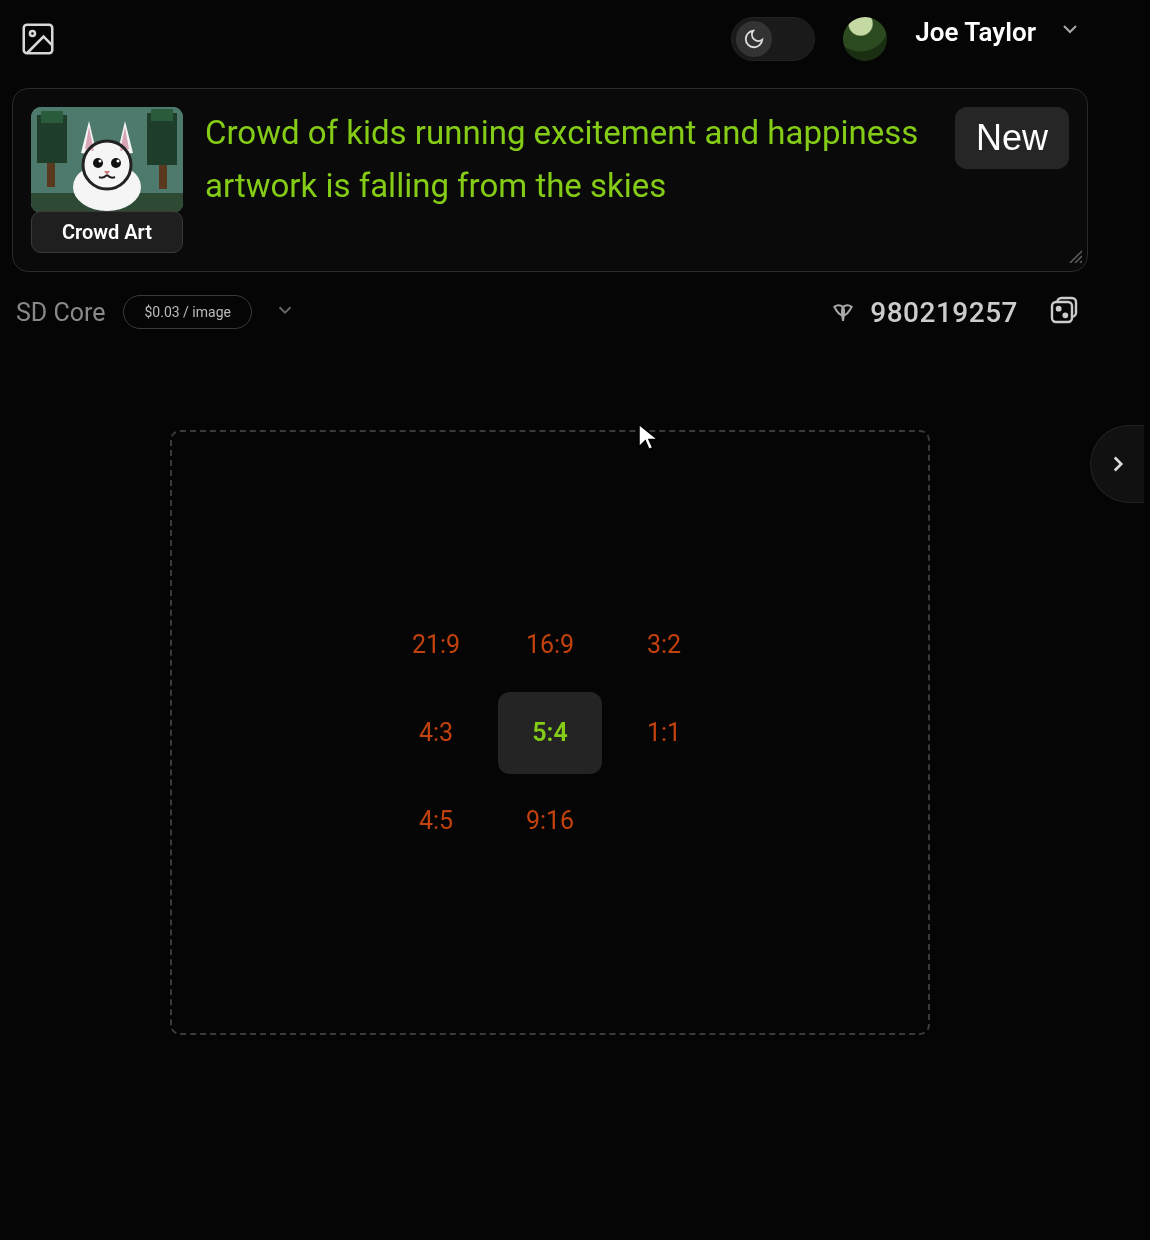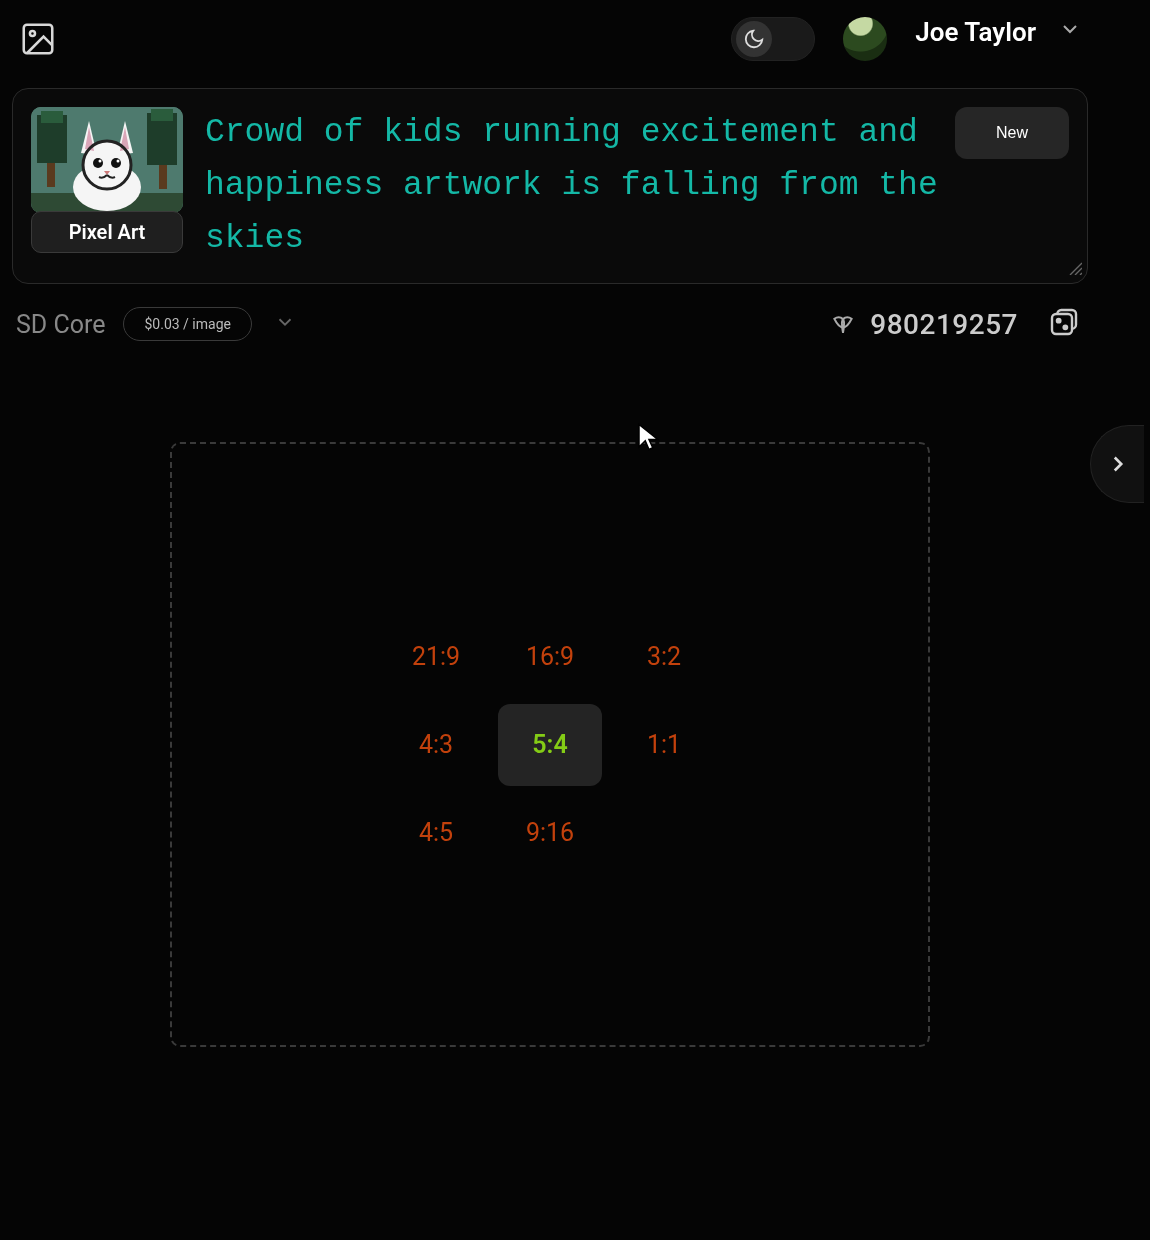--- a/index.html
+++ b/index.html
@@ -16,22 +16,22 @@
   .avatar { width:44px; height:44px; border-radius:50%; background: radial-gradient(circle at 40% 15%, #c5d9a3 0 25%, #2c4a1f 28% 60%, #1a2e12 62% 100%); }
   .username { font-size: 26px; font-weight:600; color:#fff; }
   .chev { color:#aaa; margin-left:-6px; }
 
   
   .prompt-card { margin: 10px 2px 0 2px; border:1px solid #2a2a2a; border-radius:16px; padding: 18px 18px 18px 18px; display:flex; gap:22px; position:relative; background:#0a0a0a; }
   .thumb-wrap { width:152px; flex: 0 0 152px; display:flex; flex-direction:column; }
   .thumb { width:152px; height:106px; border-radius:10px; overflow:hidden; position:relative; background: linear-gradient(to bottom, #5a8a7a 0%, #4a7a6a 60%, #3a5a4a 100%); }
   .thumb svg { position:absolute; inset:0; }
   .style-label { margin-top:-2px; background:#1f1f1f; border:1px solid #3a3a3a; border-radius:10px; padding:8px 14px; font-size:20px; font-weight:600; text-align:center; z-index:2; }
-  .prompt-text { font-size:33px; line-height:1.6; color:#14b8a6; flex:1; padding-right:120px;font-family:Liberation Mono, monospace; }
-  .new-btn { position:absolute; top:18px; right:18px; width:114px; height:52px; border-radius:12px; background:#262626; display:flex; align-items:center; justify-content:center; font-size:16px; font-weight:500; color:#fff; cursor:pointer; border:none; }
+  .prompt-text { font-size:33px; line-height:1.6; color:#84cc16; flex:1; padding-right:120px; }
+  .new-btn { position:absolute; top:18px; right:18px; width:114px; height:62px; border-radius:12px; background:#262626; display:flex; align-items:center; justify-content:center; font-size:36px; font-weight:500; color:#fff; cursor:pointer; border:none; }
   .resize-grip { position:absolute; right:5px; bottom:4px; color:#666; }
 
   
   .info-row { display:flex; align-items:center; justify-content:space-between; margin-top:22px; padding:0 6px; }
   .info-left { display:flex; align-items:center; gap:18px; }
   .model-name { font-size:25px; color:#888; }
   .price-pill { border:1px solid #3a3a3a; border-radius:22px; padding:8px 20px; font-size:14px; color:#bbb; }
   .chev-down { color:#666; margin-left:4px; }
   .info-right { display:flex; align-items:center; gap:30px; }
   .seed-wrap { display:flex; align-items:center; gap:14px; color:#aaa; }
@@ -111,21 +111,21 @@
 
         <circle cx="67" cy="56" r="5" fill="#111"></circle>
         <circle cx="85" cy="56" r="5" fill="#111"></circle>
         <circle cx="69" cy="54" r="1.5" fill="#fff"></circle>
         <circle cx="87" cy="54" r="1.5" fill="#fff"></circle>
 
         <path d="M73 64 h6 l-3 4 z" fill="#c77"></path>
         <path d="M76 68 q-4 4 -8 2 M76 68 q4 4 8 2" stroke="#222" stroke-width="2" fill="none"></path>
       </svg>
     </div>
-    <div class="style-label">Pixel Art</div>
+    <div class="style-label">Crowd Art</div>
   </div>
   <div class="prompt-text">Crowd of kids running excitement and happiness artwork is falling from the skies</div>
   <button class="new-btn">New</button>
   <span class="resize-grip">
     <svg width="16" height="16" viewBox="0 0 16 16" stroke="currentColor" stroke-width="1.4">
       <path d="M4 16 L16 4 M9 16 L16 9 M14 16 L16 14"></path>
     </svg>
   </span>
 </div>
 

